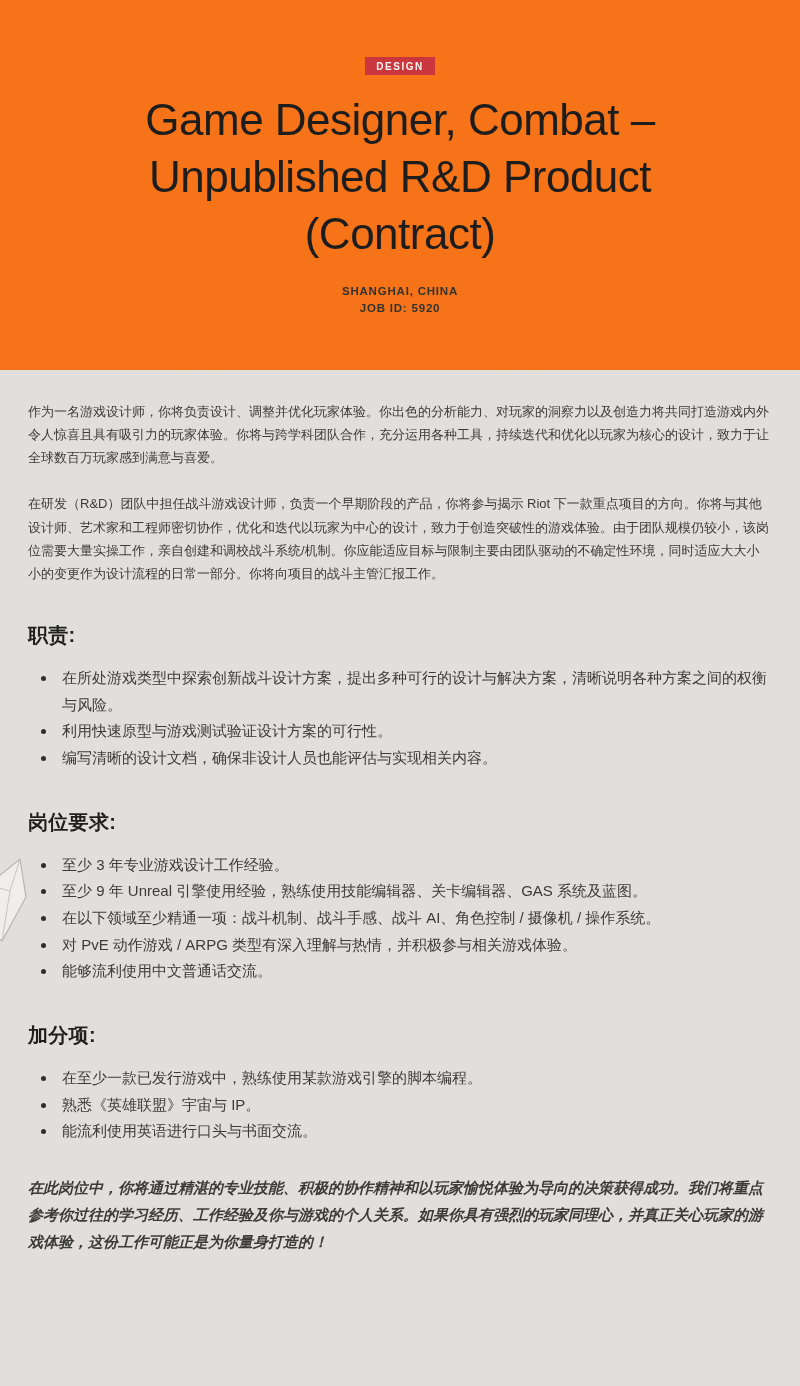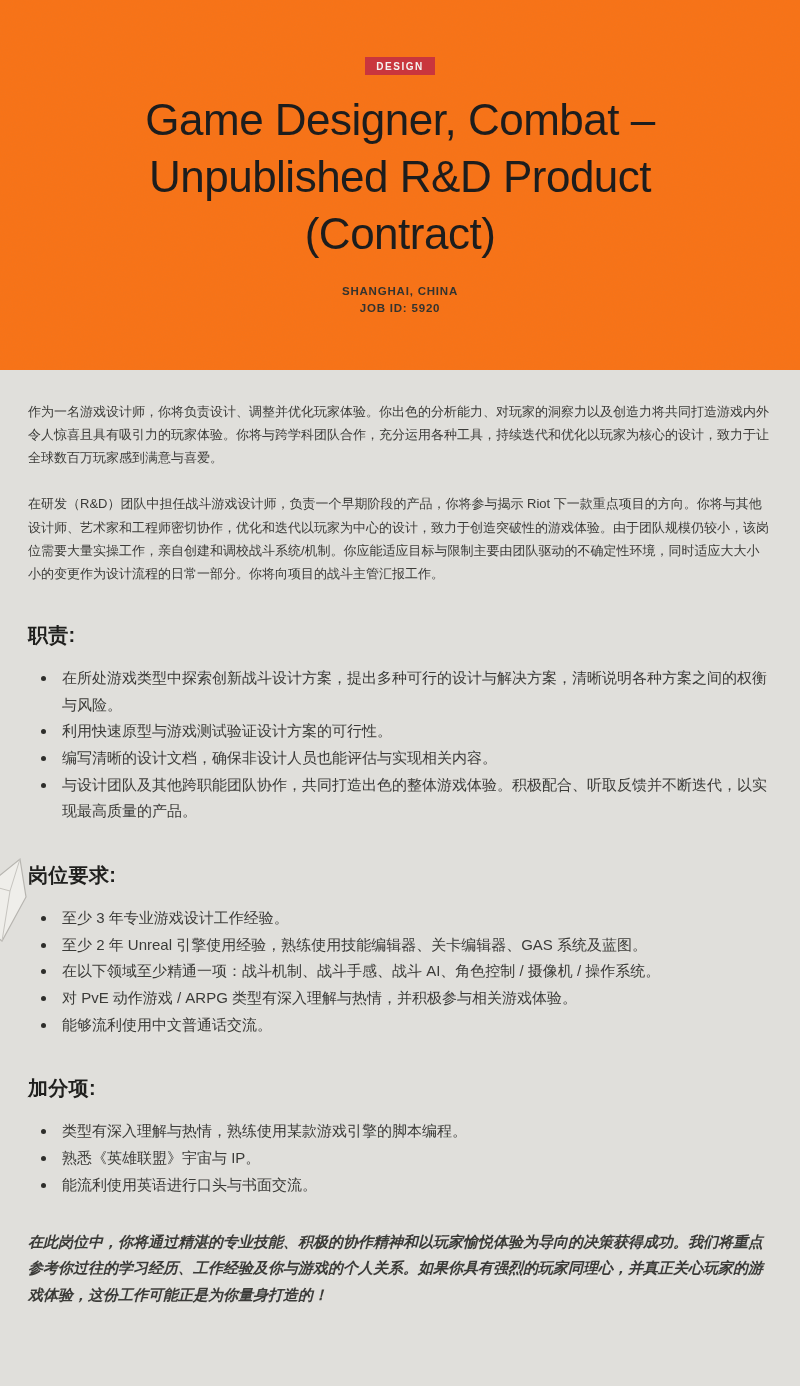--- a/index.html
+++ b/index.html
@@ -150,55 +150,51 @@
         <span class="li-text">在所处游戏类型中探索创新战斗设计方案，提出多种可行的设计与解决方案，清晰说明各种方案之间的权衡与风险。</span>
       </li>
     <li>
         <span class="dot"></span>
         <span class="li-text">利用快速原型与游戏测试验证设计方案的可行性。</span>
       </li>
     <li>
         <span class="dot"></span>
         <span class="li-text">编写清晰的设计文档，确保非设计人员也能评估与实现相关内容。</span>
       </li>
-    <li>
-        <span class="dot"></span>
-        <span class="li-text">与设计团队及其他跨职能团队协作，共同打造出色的整体游戏体验。积极配合、听取反馈并不断迭代，以实现最高质量的产品。</span>
-      </li>
   </ul>
 
   <h2 class="section-heading">岗位要求:</h2>
   <ul class="bullet-list">
     <li>
         <span class="dot"></span>
         <span class="li-text">至少 3 年专业游戏设计工作经验。</span>
       </li>
     <li>
         <span class="dot"></span>
-        <span class="li-text">至少 2 年 Unreal 引擎使用经验，熟练使用技能编辑器、关卡编辑器、GAS 系统及蓝图。</span>
+        <span class="li-text">至少 9 年 Unreal 引擎使用经验，熟练使用技能编辑器、关卡编辑器、GAS 系统及蓝图。</span>
       </li>
     <li>
         <span class="dot"></span>
         <span class="li-text">在以下领域至少精通一项：战斗机制、战斗手感、战斗 AI、角色控制 / 摄像机 / 操作系统。</span>
       </li>
     <li>
         <span class="dot"></span>
         <span class="li-text">对 PvE 动作游戏 / ARPG 类型有深入理解与热情，并积极参与相关游戏体验。</span>
       </li>
     <li>
         <span class="dot"></span>
         <span class="li-text">能够流利使用中文普通话交流。</span>
       </li>
   </ul>
 
   <h2 class="section-heading">加分项:</h2>
   <ul class="bullet-list">
     <li>
         <span class="dot"></span>
-        <span class="li-text">类型有深入理解与热情，熟练使用某款游戏引擎的脚本编程。</span>
+        <span class="li-text">在至少一款已发行游戏中，熟练使用某款游戏引擎的脚本编程。</span>
       </li>
     <li>
         <span class="dot"></span>
         <span class="li-text">熟悉《英雄联盟》宇宙与 IP。</span>
       </li>
     <li>
         <span class="dot"></span>
         <span class="li-text">能流利使用英语进行口头与书面交流。</span>
       </li>
   </ul>

